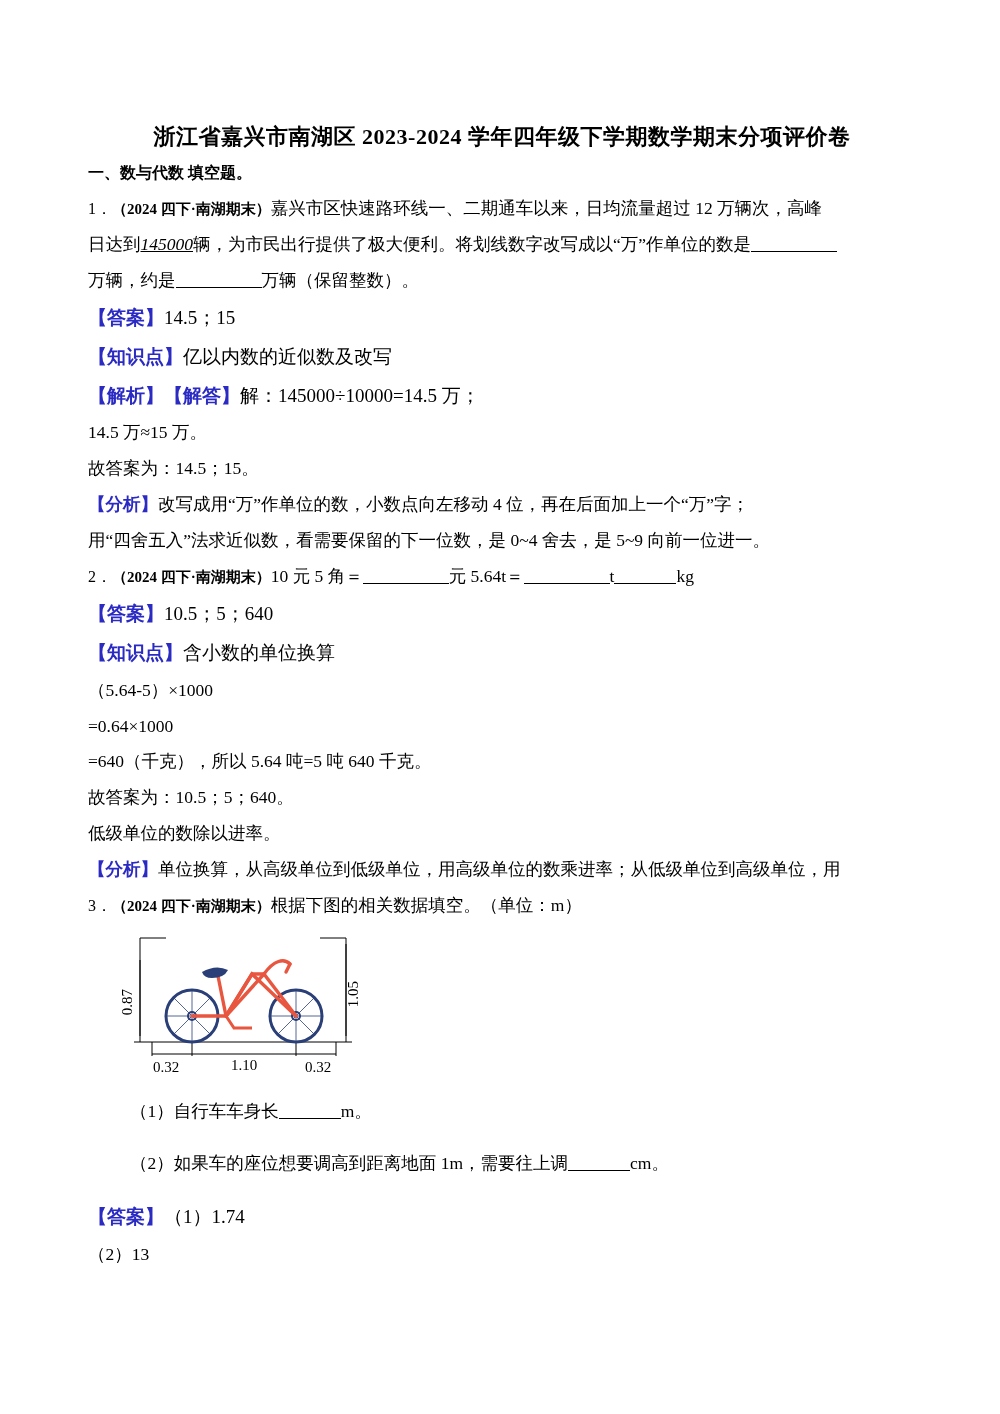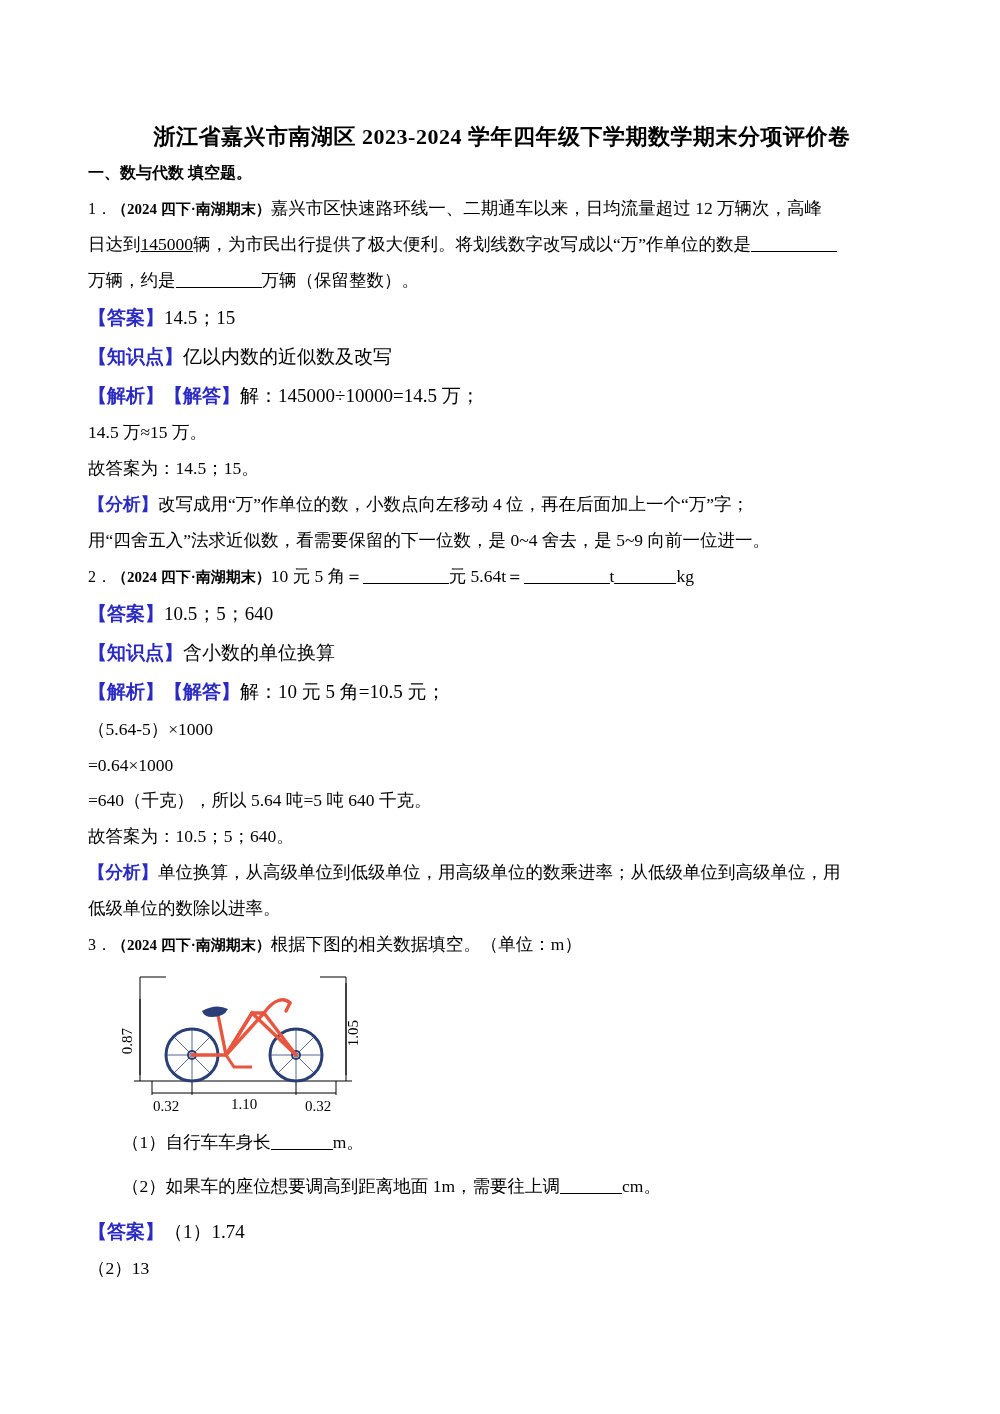--- a/index.html
+++ b/index.html
@@ -64,20 +64,21 @@
   }
   .blank-s {
     display: inline-block;
     border-bottom: 1px solid #000;
     min-width: 62px;
     height: 1.1em;
     vertical-align: -2px;
   }
   .uline {
     text-decoration: underline;
+    font-style: italic;
   }
   .tag {
     color: #2b2bc4;
     font-weight: bold;
   }
   .ans-line {
     font-size: 19px;
     line-height: 2.05;
     margin: 0;
   }
@@ -85,21 +86,21 @@
     font-size: 17.5px;
     line-height: 2.05;
     margin: 0;
   }
   .figure-wrap {
     margin: 6px 0 2px 26px;
   }
   .sub-line {
     font-size: 17.5px;
     line-height: 2.05;
-    margin: 8px;
+    margin: 16px;
     padding-left: 26px;
   }
   svg { display: block; }
 </style>
 </head>
 <body>
 
 <div class="page">
   <div class="content">
 
@@ -137,32 +138,29 @@
     </div>
 
     <div class="ans-line">
       <span class="tag">【答案】</span><span>10.5；5；640</span>
     </div>
 
     <div class="ans-line">
       <span class="tag">【知识点】</span><span>含小数的单位换算</span>
     </div>
 
-    <div class="ans-line">
-      <span class="tag">【解析】</span><span class="tag">【解答】</span><span>解：10 元 5 角=10.5 元；</span>
-    </div>
     <div class="plain-line">（5.64-5）×1000</div>
     <div class="plain-line">=0.64×1000</div>
     <div class="plain-line">=640（千克），所以 5.64 吨=5 吨 640 千克。</div>
     <div class="plain-line">故答案为：10.5；5；640。</div>
 
+    <div class="plain-line">低级单位的数除以进率。</div>
     <div class="plain-line">
       <span class="tag">【分析】</span><span>单位换算，从高级单位到低级单位，用高级单位的数乘进率；从低级单位到高级单位，用</span>
     </div>
-    <div class="plain-line">低级单位的数除以进率。</div>
 
     <div class="q-line">
       <span class="q-num">3．</span><span class="src">（2024 四下·南湖期末）</span><span>根据下图的相关数据填空。（单位：m）</span>
     </div>
 
     <div class="figure-wrap">
       <svg width="260" height="148" viewBox="0 0 260 148">
 
         <line x1="26" y1="8" x2="26" y2="112" stroke="#000" stroke-width="1"></line>
         <line x1="232" y1="8" x2="232" y2="112" stroke="#000" stroke-width="1"></line>

